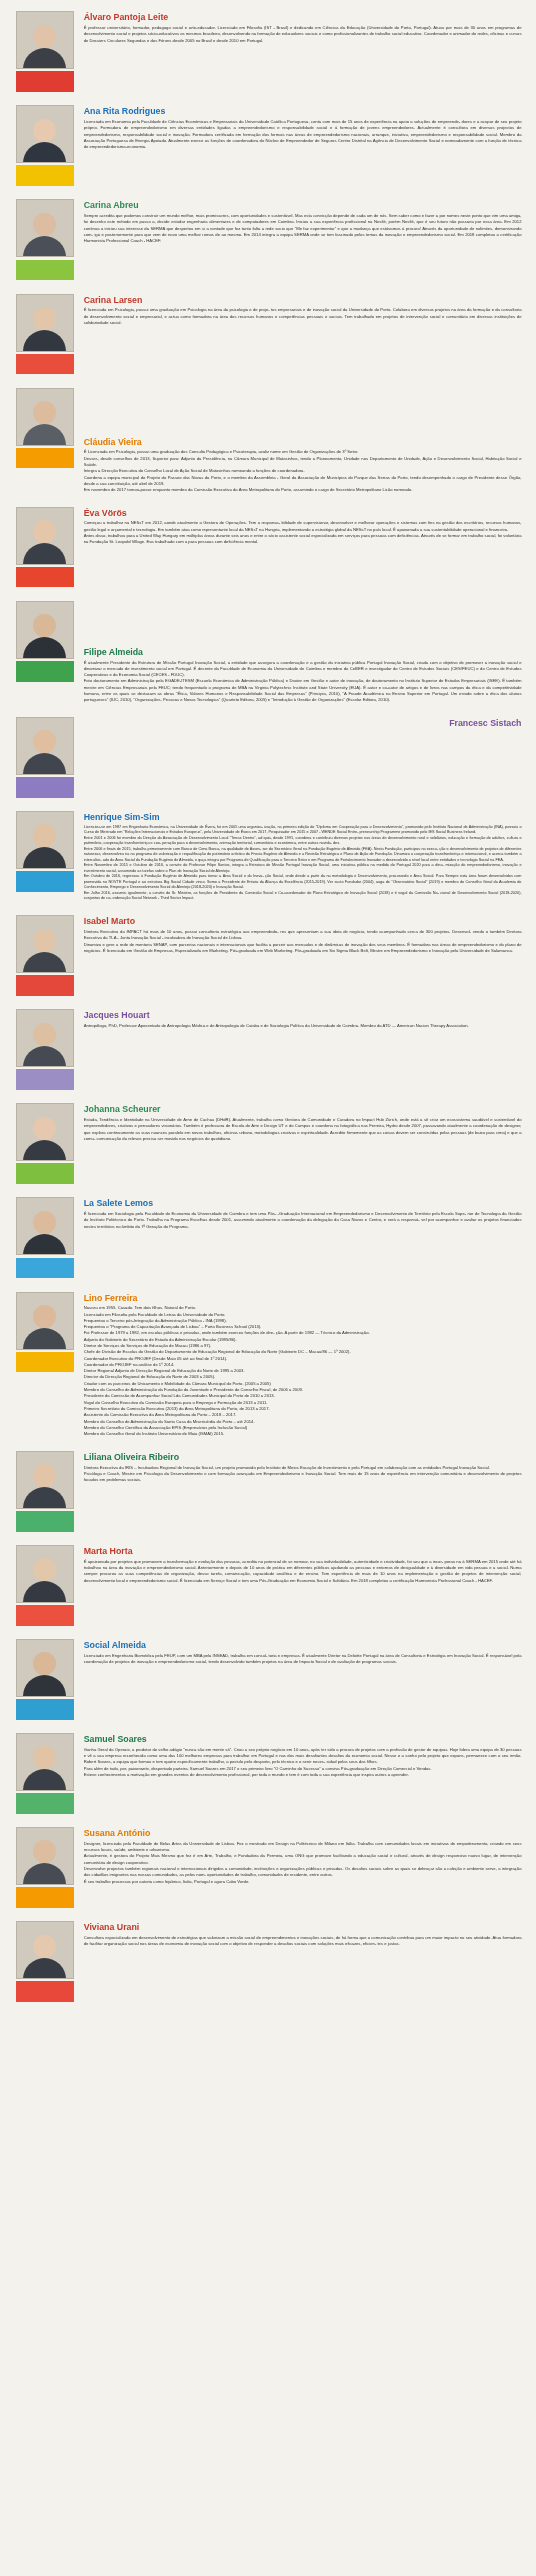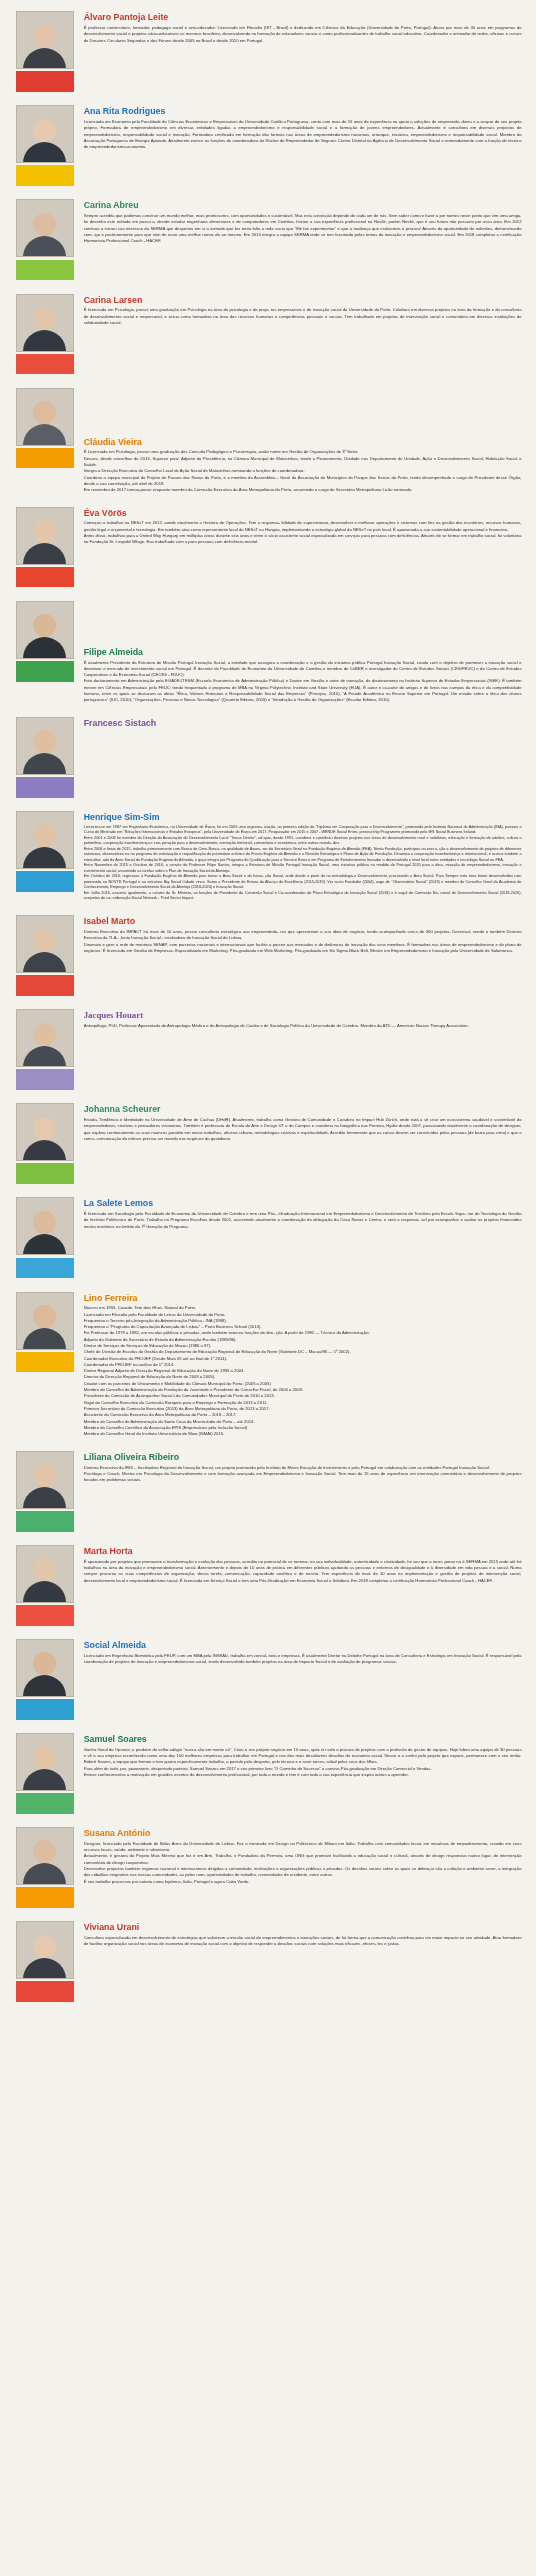--- a/index.html
+++ b/index.html
@@ -193,21 +193,21 @@
       </div>
       <div class="person">
         <div class="photo-wrap">
           <div class="photo">
             <div class="face" style="background: rgb(223, 191, 159);"></div>
             <div class="body" style="background: rgb(65, 70, 78);"></div>
           </div>
           <div class="colorbar" style="background: rgb(142, 124, 195);"></div>
         </div>
         <div class="content">
-          <h2 class="name" style="color: rgb(122, 79, 158);">Francesc Sistach</h2>
+          <h2 class="name" style="color: rgb(122, 79, 158); text-align: right;">Francesc Sistach</h2>
           <p class="bio"></p>
         </div>
       </div>
       <div class="person">
         <div class="photo-wrap">
           <div class="photo">
             <div class="face" style="background: rgb(224, 194, 165);"></div>
             <div class="body" style="background: rgb(52, 57, 64);"></div>
           </div>
           <div class="colorbar" style="background: rgb(46, 159, 212);"></div>
@@ -238,21 +238,21 @@
       </div>
       <div class="person">
         <div class="photo-wrap">
           <div class="photo">
             <div class="face" style="background: rgb(221, 191, 162);"></div>
             <div class="body" style="background: rgb(70, 75, 83);"></div>
           </div>
           <div class="colorbar" style="background: rgb(155, 142, 196);"></div>
         </div>
         <div class="content">
-          <h2 class="name" style="color: rgb(122, 79, 158); font-family: Liberation Serif, serif;">Jacques Houart</h2>
+          <h2 class="name" style="color: rgb(122, 79, 158);">Jacques Houart</h2>
           <p class="bio">Antropólogo, PhD, Professor Aposentado de Antropologia Médica e de Antropologia de Cuiaba e de Sociologia Política da Universidade de Coimbra. Membro da ATD — American Nacion Therapy Association.</p>
         </div>
       </div>
       <div class="person">
         <div class="photo-wrap">
           <div class="photo">
             <div class="face" style="background: rgb(229, 200, 173);"></div>
             <div class="body" style="background: rgb(54, 59, 67);"></div>
           </div>
           <div class="colorbar" style="background: rgb(127, 191, 63);"></div>

